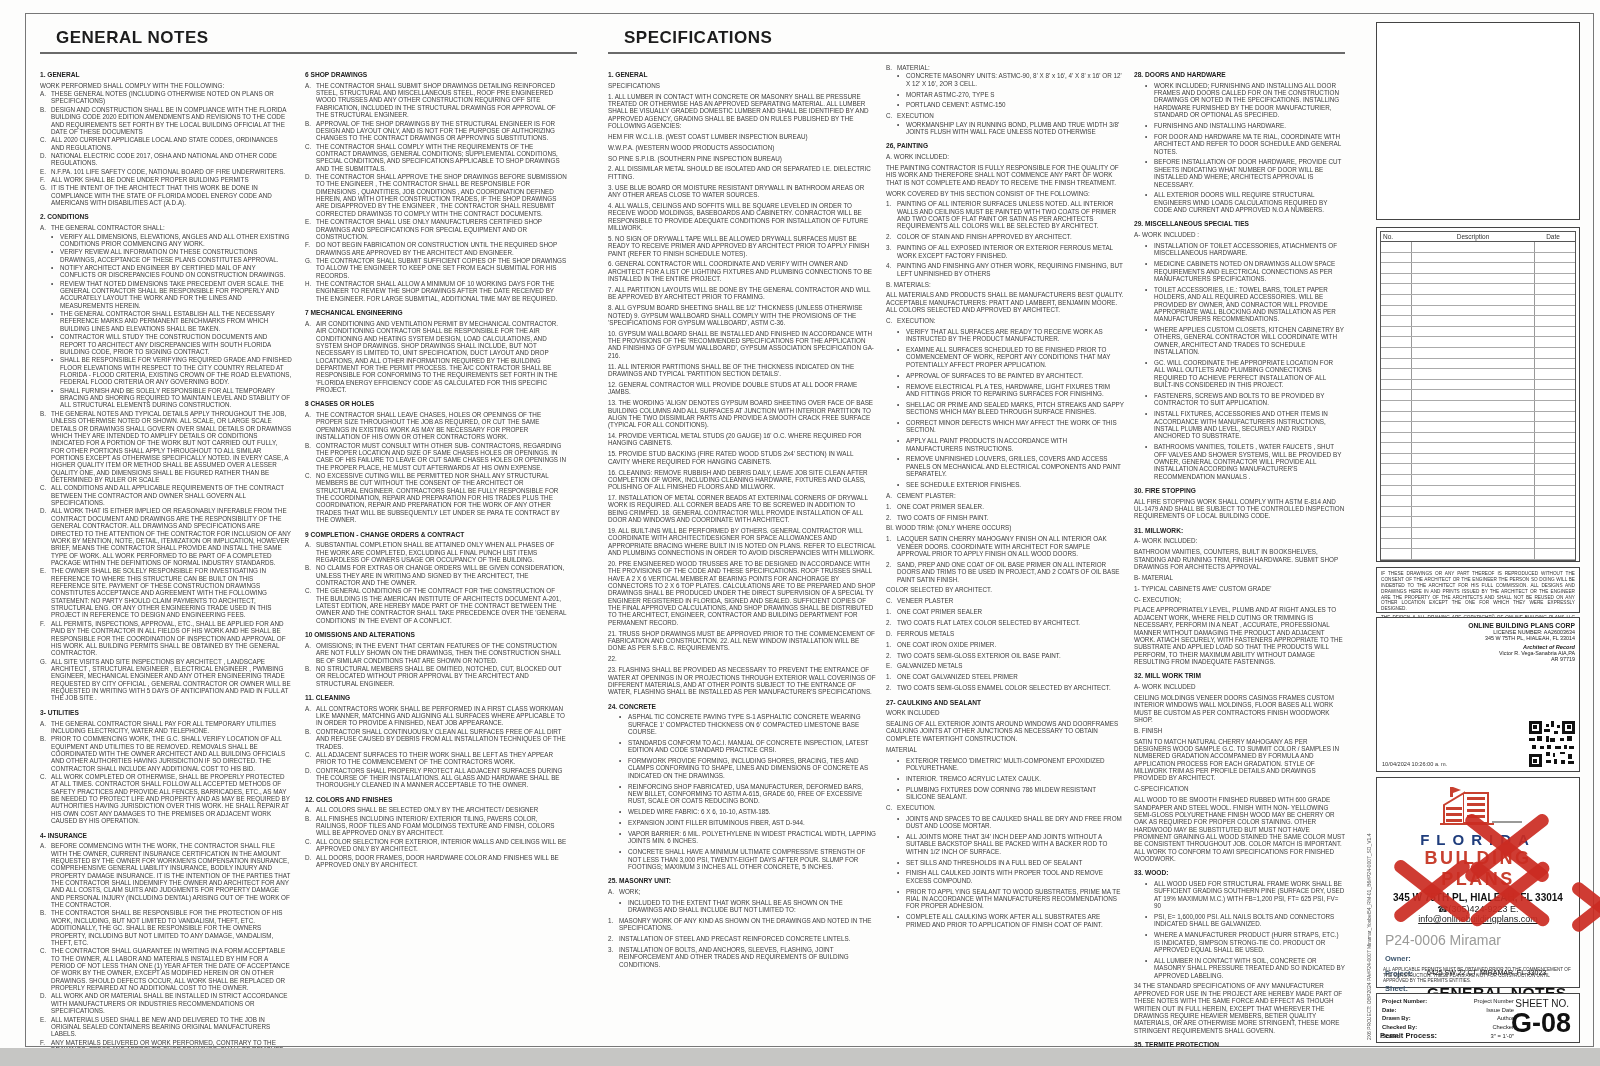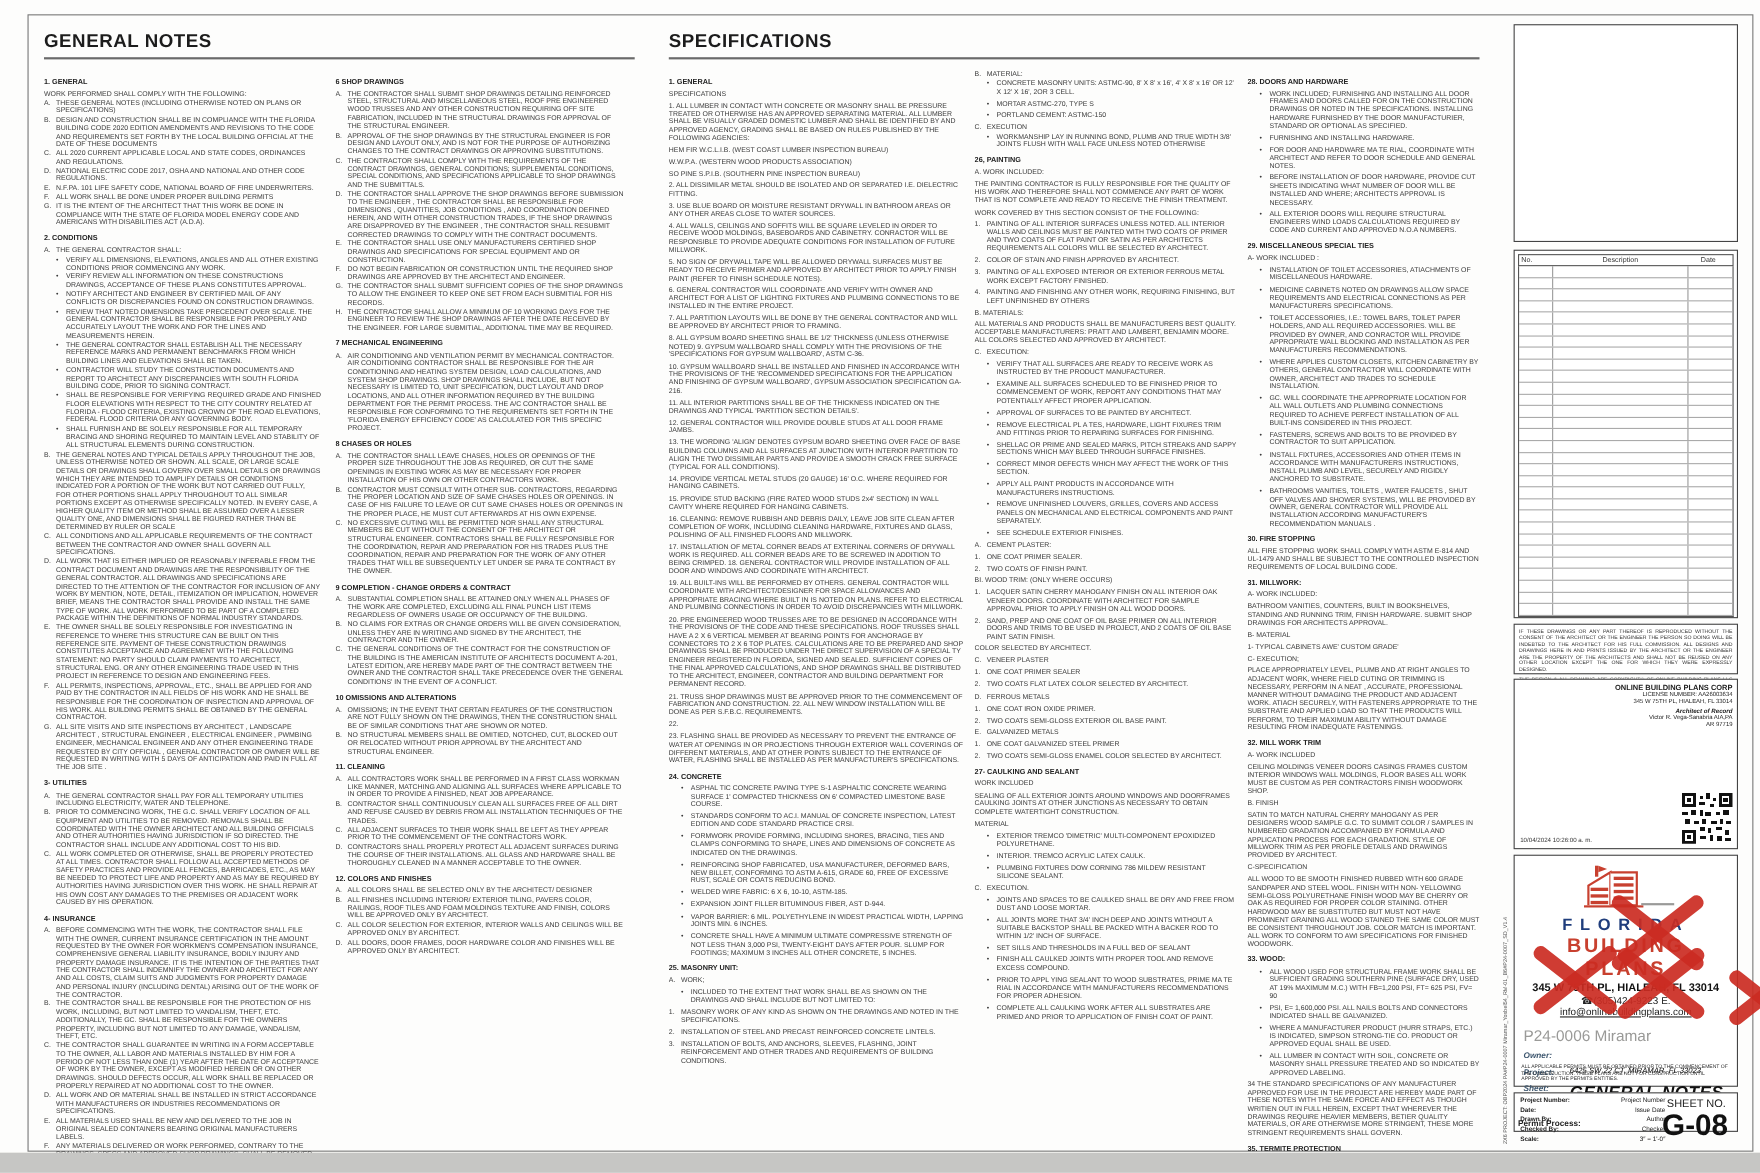--- a/index.html
+++ b/index.html
@@ -1,20 +1,20 @@
 <!DOCTYPE html>
 <html><head>
 <meta charset="utf-8">
 <style>
   html,body{margin:0;padding:0;}
   body{width:1600px;height:1066px;background:#cfcfcd;font-family:"Liberation Sans",sans-serif;overflow:hidden;}
   #sheet{position:absolute;left:0;top:0;width:1600px;height:1048px;background:#fdfdfc;overflow:hidden;}
   #border{position:absolute;left:25px;top:13px;width:1567px;height:1032px;border:1px solid #777;}
   .titlewrap{position:absolute;top:28px;}
-  .bigtitle{font-size:17px;font-weight:bold;letter-spacing:.5px;color:#1c1c1c;margin:0 0 4px 0;}
+  .bigtitle{font-size:17px;font-weight:bold;letter-spacing:.5px;color:#1c1c1c;margin:0 0 4px 16px;}
   .rule{height:2px;background:#6a6a6a;}
   .cols{display:flex;margin-top:10px;}
   .ncol{font-size:6.3px;line-height:1.17;color:#3b3b3b;overflow:hidden;}
   .sec-h{font-weight:bold;font-size:6.6px;color:#222;margin:7px 0 3px;}
   .nrow{display:flex;margin:0 0 1px;}
   .nrow .lbl{flex:0 0 11px;}
   .nrow.b .lbl{flex:0 0 9px;margin-left:11px;}
   .nrow .txt{flex:1;}
   .nrow.plain{display:block;margin:0 0 1px;}
   .speccol .nrow{margin-bottom:3.5px;}
@@ -39,25 +39,25 @@
   #qr{position:absolute;right:4px;bottom:4px;width:46px;height:46px;}
   #stamp-time{position:absolute;left:5px;bottom:4px;font-size:5.6px;color:#333;}
   #logo-box{top:777px;height:211px;padding:5px 8px;}
   #brand{text-align:center;}
   #brand-l1{font-size:15px;font-weight:bold;color:#1f3d7c;letter-spacing:7px;margin-top:-6px;}
   #brand-l2{font-size:18px;font-weight:bold;color:#c8402f;letter-spacing:2.5px;}
   #brand-addr{font-size:10px;font-weight:bold;color:#111;margin-top:2px;}
   #brand-phone{font-size:9px;color:#222;margin-top:1px;}
   #brand-email{font-size:9px;color:#222;text-decoration:underline;}
   #proj-code{font-size:14px;color:#9a9a98;margin-top:8px;}
-  .own-row{display:flex;font-size:7px;margin-top:6px;font-style:italic;}
+  .own-row{display:flex;font-size:7px;margin-top:6px;}
   .own-row .olbl{flex:0 0 42px;font-weight:bold;color:#3d566e;font-size:7.5px;}
   #sheet-title{font-size:15.5px;font-weight:bold;color:#111;letter-spacing:.5px;}
   #permit-note{position:absolute;left:6px;bottom:3px;right:6px;font-size:4.6px;line-height:1.25;color:#333;}
-  #info-box{top:993px;height:36px;padding:3px 5px;}
+  #info-box{top:993px;height:50px;padding:3px 5px;}
   .inf-row{display:flex;font-size:5.8px;color:#222;line-height:1.5;}
   .inf-row .k{width:62px;font-weight:bold;}
   .inf-row .v{width:70px;text-align:right;}
   #sheetno-lbl{position:absolute;right:10px;top:4px;font-size:10px;color:#222;}
   #sheetno{position:absolute;right:8px;top:14px;font-size:27px;font-weight:bold;color:#111;}
   #permit-process{position:absolute;left:3px;bottom:2px;font-size:7.5px;font-weight:bold;color:#222;}
   #watermark{position:absolute;left:38px;top:702px;font-size:26px;color:rgba(150,150,150,.45);letter-spacing:2px;white-space:nowrap;}
   #sidebar-text{position:absolute;left:1366px;top:1040px;transform:rotate(-90deg);transform-origin:left top;font-size:5px;color:#555;white-space:nowrap;width:1000px;}
   .redx{position:absolute;}
   .redx:before,.redx:after{content:"";position:absolute;left:50%;top:50%;width:100%;height:13px;background:#cb2b22;border-radius:6px;opacity:.92;}

